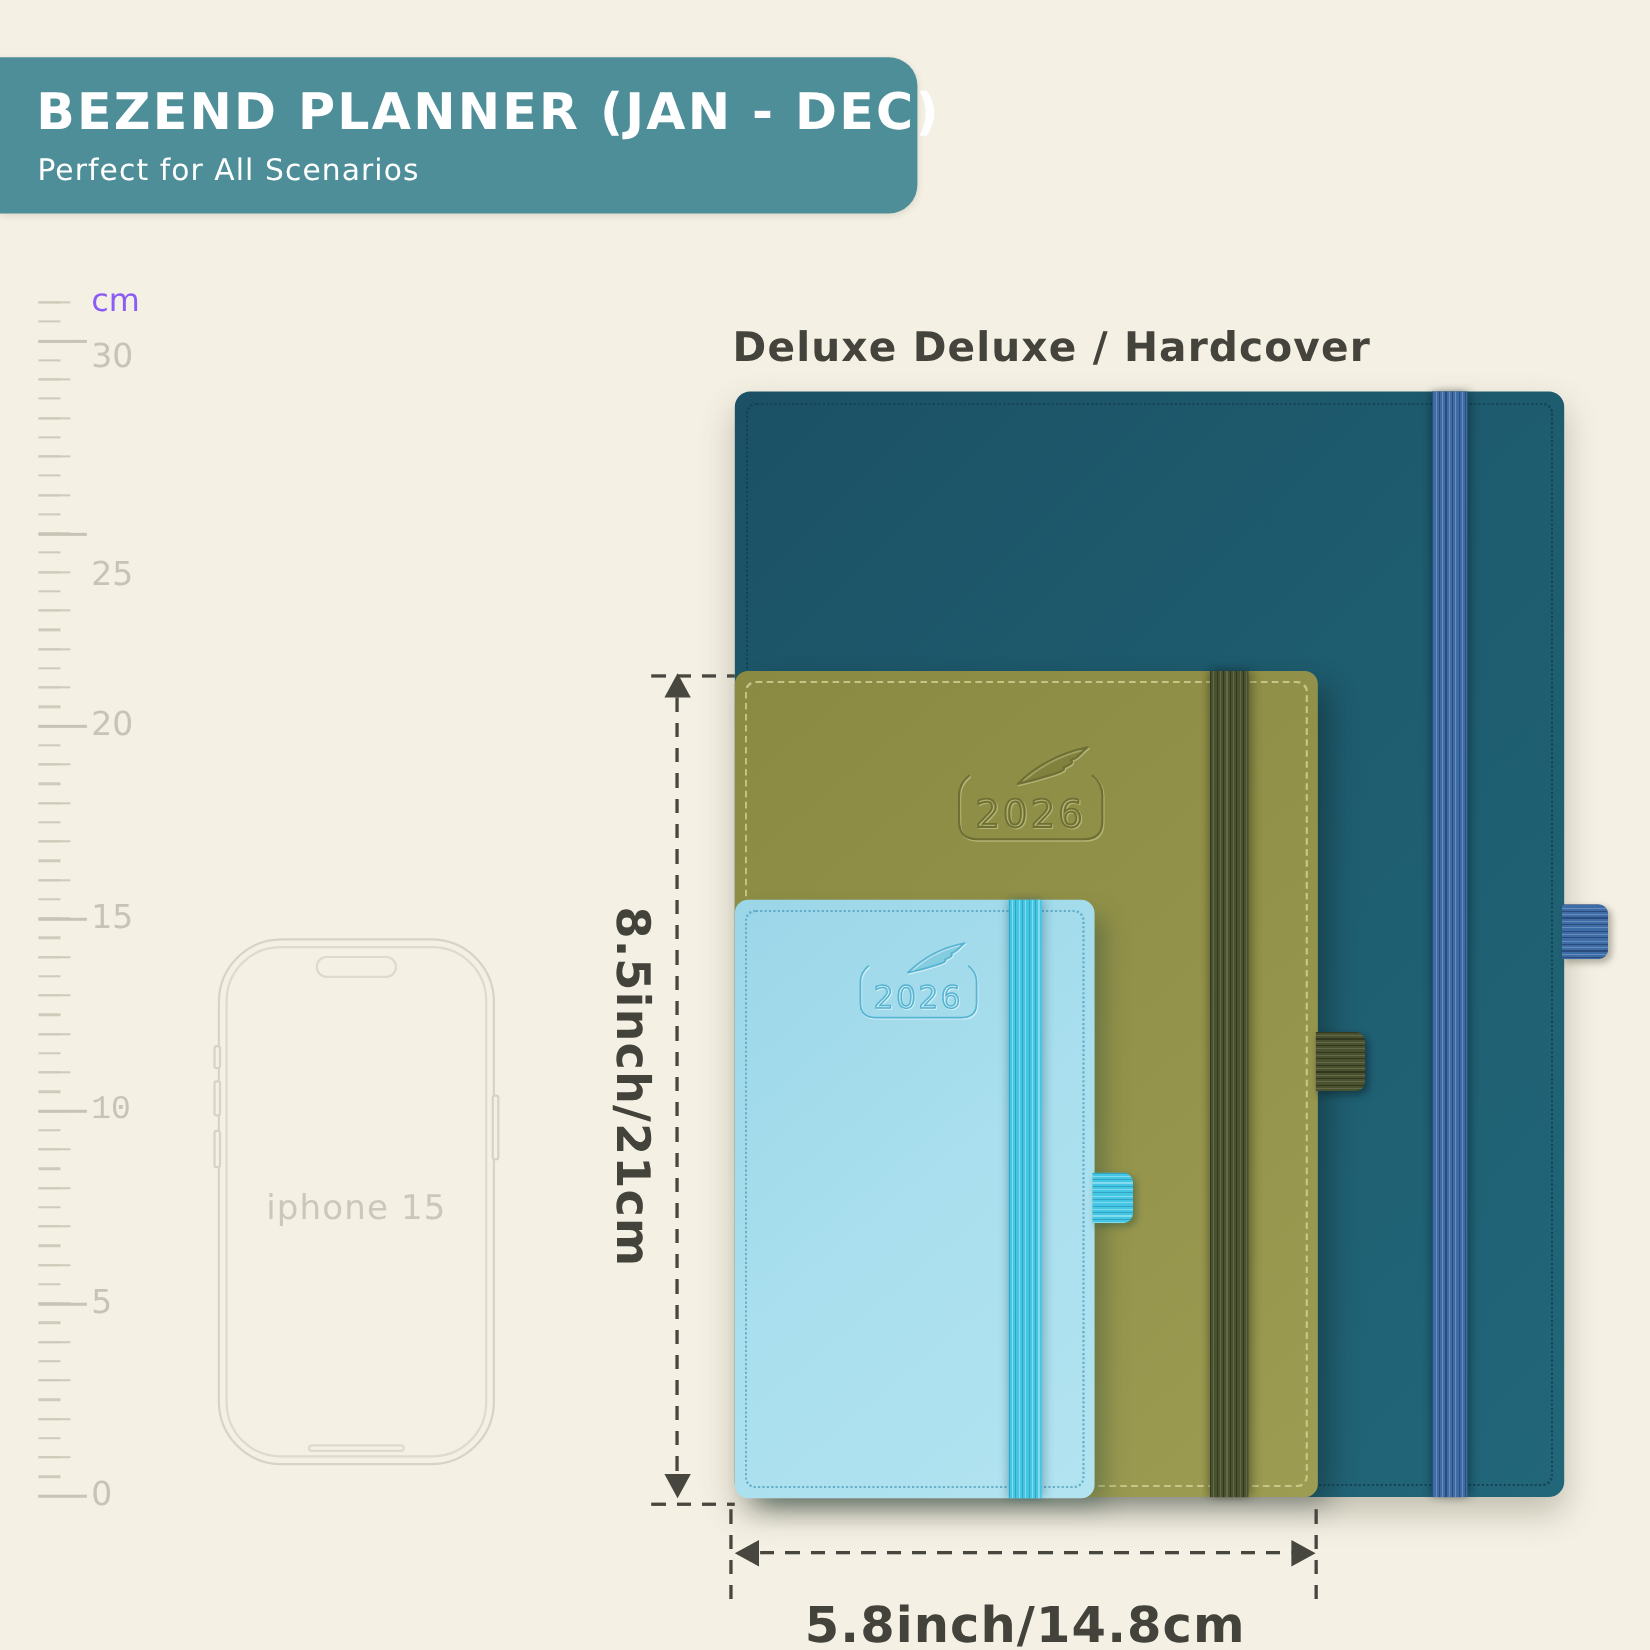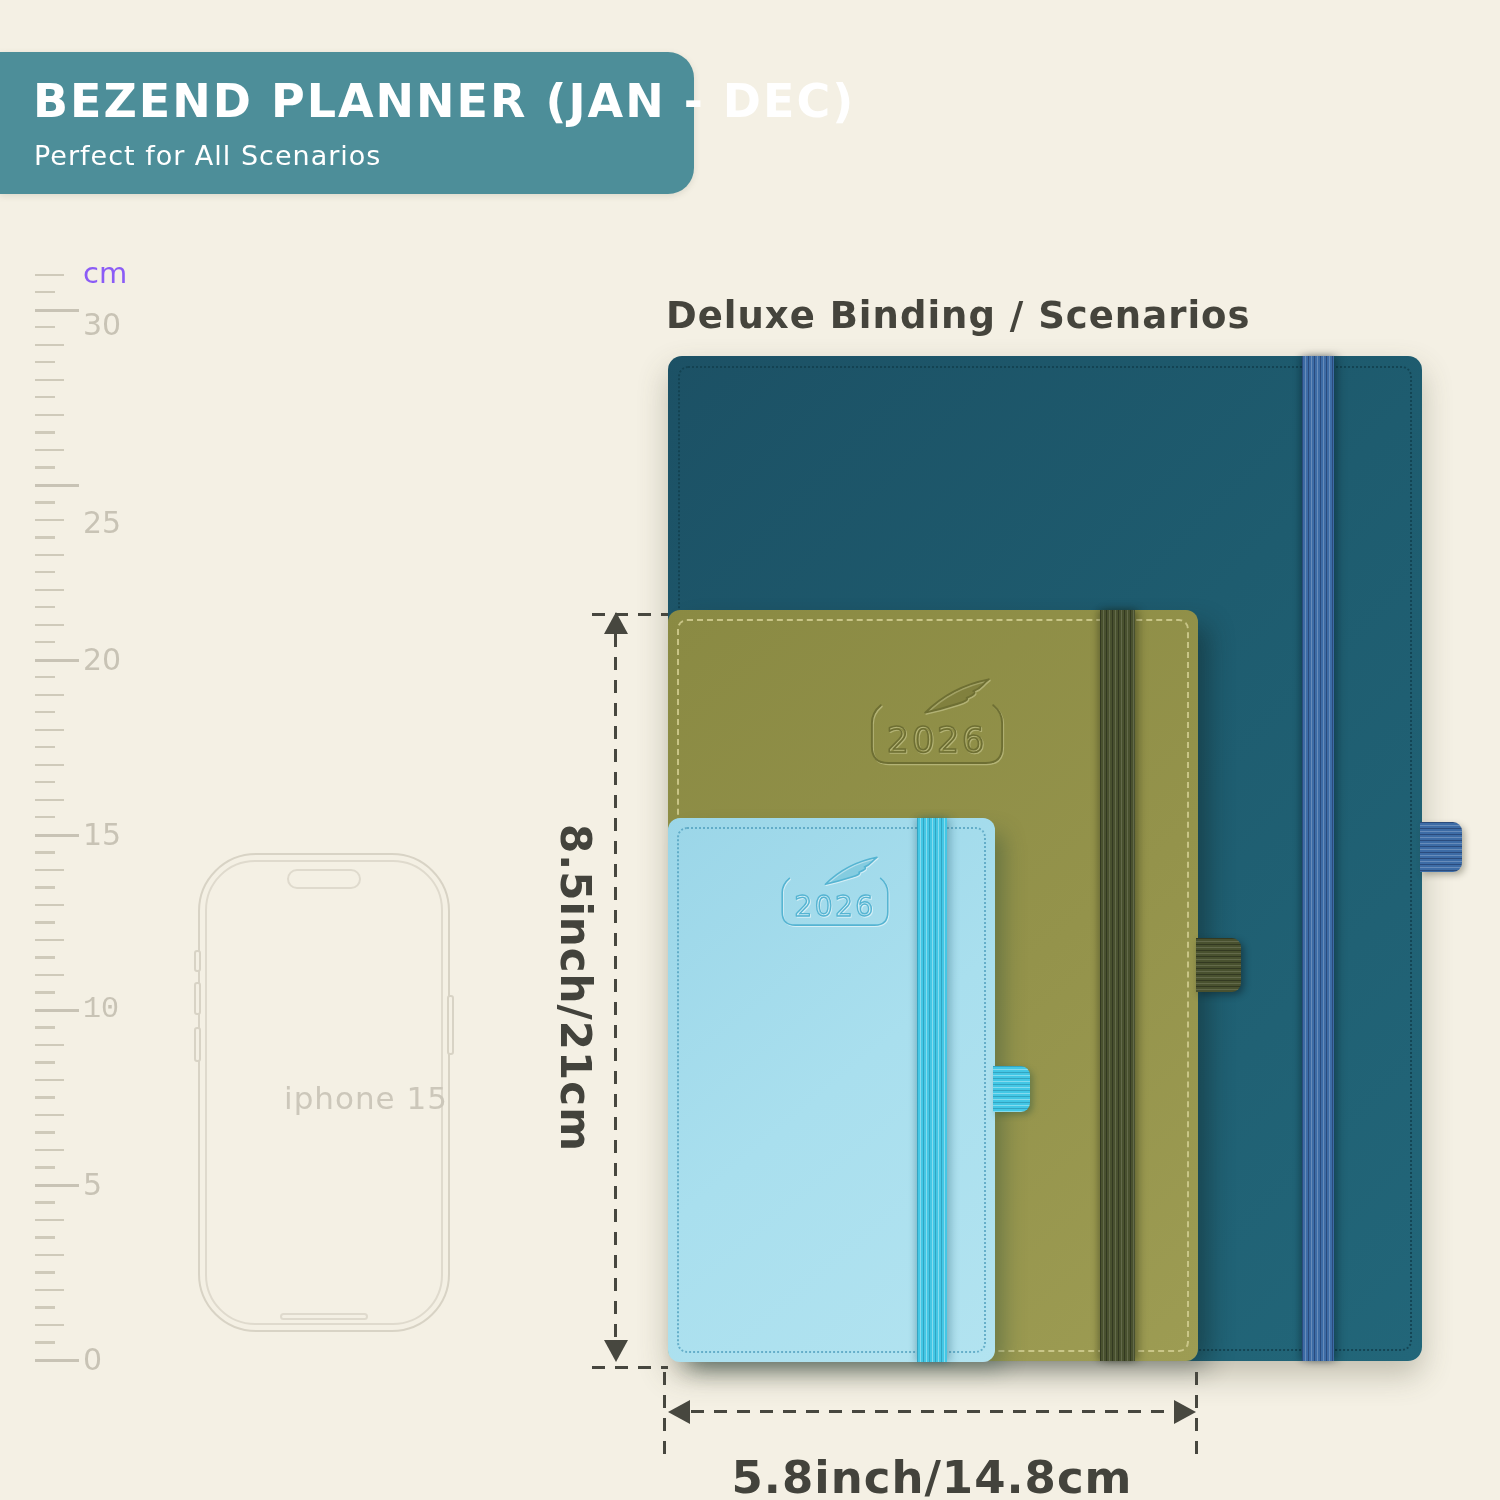--- a/index.html
+++ b/index.html
@@ -5,21 +5,21 @@
   html,body{margin:0;padding:0;}
   .canvas{
     position:relative;width:1500px;height:1500px;overflow:hidden;
     background:#f4f0e4;
     font-family:"DejaVu Sans", "Liberation Sans", sans-serif;
   }
   .abs{position:absolute;}
 
   
   .banner{
-    left:0;top:52px;width:694px;height:142px;
+    left:0;top:52px;width:834px;height:142px;
     background:#4d8e99;border-radius:0 26px 26px 0;
     box-shadow:0 2px 6px rgba(90,90,70,.15);
   }
   .banner-title{
     position:absolute;left:33px;top:22px;
     color:#ffffff;font-size:46px;font-weight:bold;letter-spacing:2px;white-space:nowrap;
   }
   .banner-sub{
     position:absolute;left:34px;top:88px;
     color:#ffffff;font-size:27px;letter-spacing:1px;white-space:nowrap;
@@ -53,21 +53,21 @@
   .phone-island{
     position:absolute;left:50%;top:14px;transform:translateX(-50%);
     width:74px;height:20px;border:2px solid #dfdacd;border-radius:12px;box-sizing:border-box;
   }
   .phone-btn{position:absolute;background:#f4f0e4;border:2px solid #d8d3c5;border-radius:3px;box-sizing:border-box;}
   .btn-l1{left:-6px;top:95px;width:7px;height:22px;}
   .btn-l2{left:-6px;top:127px;width:7px;height:33px;}
   .btn-l3{left:-6px;top:172px;width:7px;height:35px;}
   .btn-r1{right:-6px;top:140px;width:7px;height:60px;}
   .phone-label{
-    position:absolute;left:0;right:0;top:225px;text-align:right;
+    position:absolute;left:0;right:0;top:225px;text-align:center;
     color:#ccc7ba;font-size:31px;letter-spacing:1px;
   }
   .phone-bar{
     position:absolute;left:50%;bottom:10px;transform:translateX(-50%);
     width:88px;height:7px;border:2px solid #dfdacd;border-radius:5px;box-sizing:border-box;
   }
 
   
   .planner{border-radius:14px;}
   .planner-teal{
@@ -169,21 +169,21 @@
 </head>
 <body>
 
 <div class="canvas">
 
   <div class="abs banner">
     <div class="banner-title">BEZEND PLANNER (JAN - DEC)</div>
     <div class="banner-sub">Perfect for All Scenarios</div>
   </div>
 
-  <div class="abs headline-2">Deluxe Binding / Scenarios</div>
+  <div class="abs headline-2">Deluxe Deluxe / Hardcover</div>
 
   <div class="abs ruler">
     <div class="ticks-minor"></div>
     <div class="ticks-cm"></div>
     <div class="ticks-major"></div>
     <span class="ruler-unit">cm</span>
     <div>
         <span class="ruler-num" style="top: 56px;">30</span>
         <span class="ruler-num" style="top: 216px; margin-top: 38px;">25</span>
         <span class="ruler-num" style="top: 391px;">20</span>

